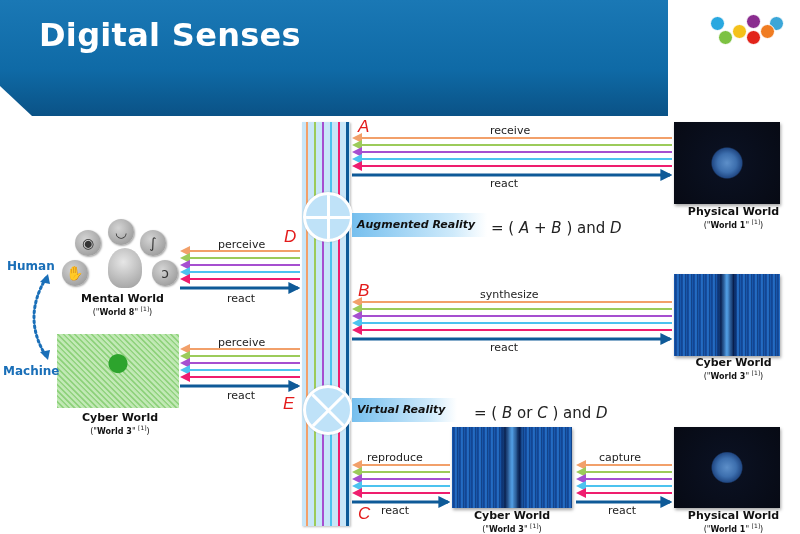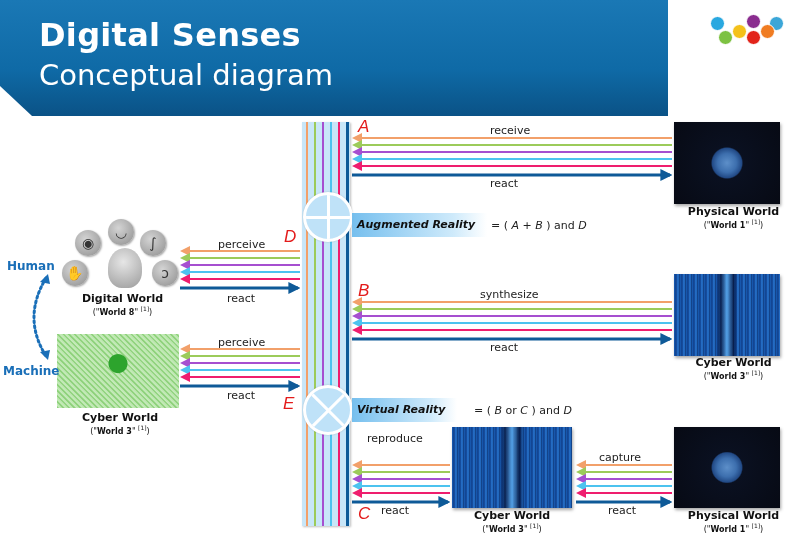--- a/index.html
+++ b/index.html
@@ -30,21 +30,21 @@
 
   .node { position:absolute; width:44px; height:44px; border-radius:50%; background:#bfe2f8; border:3px solid #fff;
           box-shadow:0 0 2px rgba(0,0,0,0.2); overflow:hidden; }
   .node .h { position:absolute; left:0; right:0; top:50%; height:3px; margin-top:-1.5px; background:#fff; }
   .node .v { position:absolute; top:0; bottom:0; left:50%; width:3px; margin-left:-1.5px; background:#fff; }
   .node .d1, .node .d2 { position:absolute; left:-10%; width:120%; top:50%; height:3px; margin-top:-1.5px; background:#fff; }
   .node .d1 { transform:rotate(45deg); } .node .d2 { transform:rotate(-45deg); }
 
   .glow { position:absolute; height:24px; background:linear-gradient(90deg,rgba(94,180,235,0.85) 0%,rgba(174,220,248,0.6) 75%,rgba(255,255,255,0) 100%); }
   .glow-text { position:absolute; font-weight:bold; font-style:italic; font-size:11px; color:#111; white-space:nowrap; }
-  .formula { position:absolute; font-size:11px; color:#222; white-space:nowrap; }
+  .formula { position:absolute; font-size:15px; color:#222; white-space:nowrap; }
   .formula i { font-style:italic; }
 
   .img { position:absolute; box-shadow:1px 2px 3px rgba(0,0,0,0.35); }
   .earth { background:radial-gradient(circle at 50% 50%, #5d8fc9 0%, #3d6fae 14%, #224a86 22%, #0a1020 24%, #070a14 100%); }
   .cyber { background:
      linear-gradient(90deg, rgba(0,0,0,0) 40%, rgba(5,20,60,0.8) 44%, rgba(90,170,240,0.9) 50%, rgba(5,20,60,0.8) 56%, rgba(0,0,0,0) 60%),
      repeating-linear-gradient(90deg,#1a5fb8 0px,#0f3d88 2px,#2a7ad6 4px,#0b3170 6px),
      #123f8a; }
   .circuit { background:
      radial-gradient(circle at 50% 40%, #2da42d 0 9px, rgba(0,0,0,0) 10px),
@@ -53,21 +53,20 @@
   .mental { position:absolute; }
   .bubble { position:absolute; width:26px; height:26px; border-radius:50%; background:radial-gradient(circle at 40% 35%,#d4d4d4,#8e8e8e);
             box-shadow:1px 1px 2px rgba(0,0,0,0.35); color:#333; font-size:14px; text-align:center; line-height:26px; }
   .head { position:absolute; width:34px; height:40px; border-radius:50% 50% 40% 40%; background:radial-gradient(circle at 45% 35%,#e6e6e6,#9a9a9a); }
 </style>
 </head>
 <body>
 
 <div class="header">
   <div class="title-main">Digital Senses</div>
-  <div class="title-sub">Conceptual diagram</div>
   <div class="logo">
     <span class="hex" style="left:34px;top:0;background:#29a8e0;"></span>
     <span class="hex" style="left:70px;top:-2px;background:#8a2c8f;"></span>
     <span class="hex" style="left:93px;top:0;background:#3ba6d8;"></span>
     <span class="hex" style="left:42px;top:14px;background:#7dc242;"></span>
     <span class="hex" style="left:56px;top:8px;background:#f4c11a;"></span>
     <span class="hex" style="left:70px;top:14px;background:#e2231a;"></span>
     <span class="hex" style="left:84px;top:8px;background:#f07c22;"></span>
     <div class="logo-ieee">IEEE</div>
     <div class="logo-ds">Digital Senses</div>
@@ -182,21 +181,21 @@
 <div class="letter" style="left:358px;top:117px;">A</div>
 <div class="letter" style="left:358px;top:281px;">B</div>
 <div class="letter" style="left:358px;top:504px;">C</div>
 <div class="letter" style="left:284px;top:227px;">D</div>
 <div class="letter" style="left:283px;top:394px;">E</div>
 
 <div class="lbl" style="left:490px;top:124px;">receive</div>
 <div class="lbl" style="left:490px;top:177px;">react</div>
 <div class="lbl" style="left:480px;top:288px;">synthesize</div>
 <div class="lbl" style="left:490px;top:341px;">react</div>
-<div class="lbl" style="left:367px;top:432px;">reproduce</div>
+<div class="lbl" style="left:367px;top:451px;">reproduce</div>
 <div class="lbl" style="left:381px;top:504px;">react</div>
 <div class="lbl" style="left:599px;top:451px;">capture</div>
 <div class="lbl" style="left:608px;top:504px;">react</div>
 <div class="lbl" style="left:218px;top:238px;">perceive</div>
 <div class="lbl" style="left:227px;top:292px;">react</div>
 <div class="lbl" style="left:218px;top:336px;">perceive</div>
 <div class="lbl" style="left:227px;top:389px;">react</div>
 
 <div class="img earth" style="left:674px;top:122px;width:106px;height:82px;"></div>
 <div class="wtitle" style="left:674px;top:205px;width:119px;">Physical World</div>
@@ -215,21 +214,21 @@
 <div class="wsub" style="left:674px;top:522px;width:119px;">("<b>World 1</b>" <sup>[1]</sup>)</div>
 
 <div class="mental" style="left:60px;top:220px;width:125px;height:72px;">
   <div class="head" style="left:48px;top:28px;"></div>
   <div class="bubble" style="left:2px;top:40px;">✋</div>
   <div class="bubble" style="left:15px;top:10px;">◉</div>
   <div class="bubble" style="left:48px;top:-1px;">◡</div>
   <div class="bubble" style="left:80px;top:10px;">∫</div>
   <div class="bubble" style="left:92px;top:40px;">ↄ</div>
 </div>
-<div class="wtitle" style="left:60px;top:292px;width:125px;">Digital World</div>
+<div class="wtitle" style="left:60px;top:292px;width:125px;">Mental World</div>
 <div class="wsub" style="left:60px;top:305px;width:125px;">("<b>World 8</b>" <sup>[1]</sup>)</div>
 
 <div class="img circuit" style="left:57px;top:334px;width:122px;height:74px;box-shadow:none;"></div>
 <div class="wtitle" style="left:60px;top:411px;width:120px;">Cyber World</div>
 <div class="wsub" style="left:60px;top:424px;width:120px;">("<b>World 3</b>" <sup>[1]</sup>)</div>
 
 <div class="side" style="left:7px;top:259px;">Human</div>
 <div class="side" style="left:3px;top:364px;">Machine</div>
 
 </body></html>

